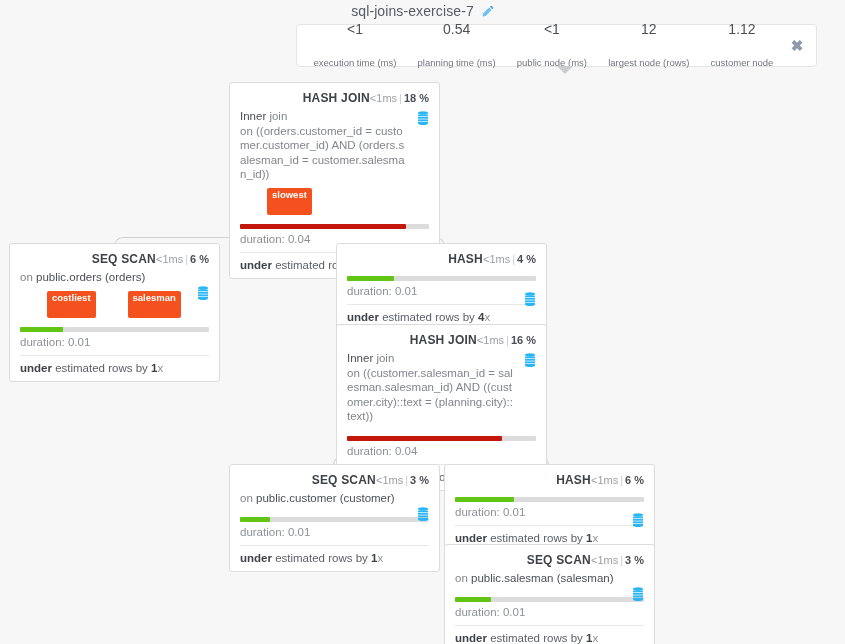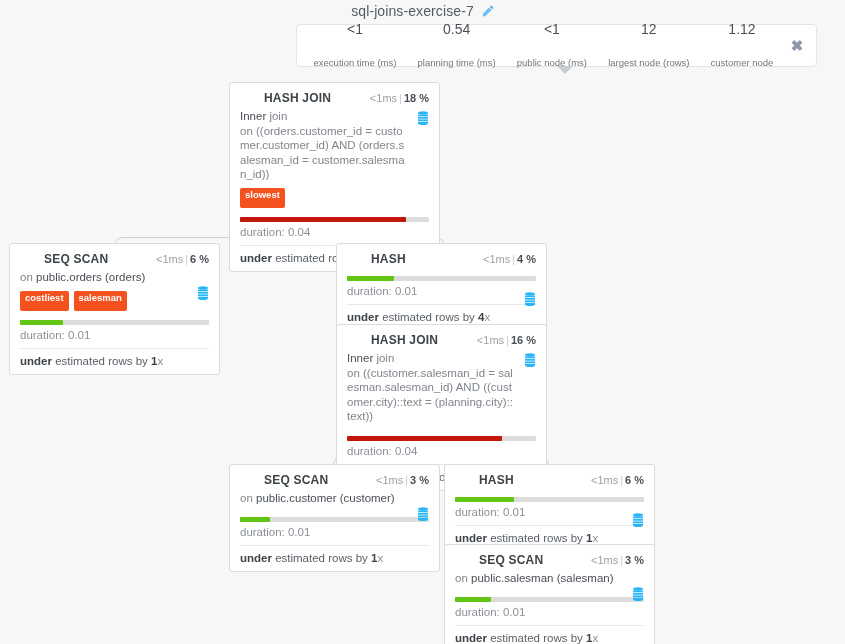--- a/index.html
+++ b/index.html
@@ -52,37 +52,37 @@
   
   .node {
     position: absolute;
     background: #ffffff;
     border: 1px solid #dcdcdc;
     border-radius: 3px;
     padding: 8px 10px 0 10px;
     font-size: 11.5px;
     color: #4a4f57;
   }
-  .node-head { display: flex; align-items: baseline; justify-content: space-between; margin-left: 24px; }
+  .node-head { display: flex; align-items: baseline; justify-content: flex-end; margin-left: 24px; }
   .node-type {
     font-size: 12px; font-weight: bold; color: #3d4349; letter-spacing: .2px;
   }
   .node-metrics { font-size: 11px; color: #9aa0a6; white-space: nowrap; }
   .node-metrics .pct { color: #4a4f57; font-weight: bold; }
   .node-metrics .sep { color: #c8ccd0; margin: 0 2px; }
 
   .node-body { position: relative; margin-top: 4px; line-height: 14.5px; }
   .node-detail { color: #80868e; word-break: break-all; padding-right: 22px; }
   .node-detail .strong { color: #4a4f57; }
   .db-icon { position: absolute; right: 0; top: 2px; cursor: pointer; }
 
   .badges { margin-top: 6px; display: flex; gap: 5px; }
   .badge {
     background: #f4511e; color: #ffffff; font-size: 9.5px; font-weight: bold;
-    padding: 2px 5px 8px 5px; border-radius: 2px; line-height: 10px;
+    padding: 2px 5px 15px 5px; border-radius: 2px; line-height: 10px; margin-left: 27px;
   }
 
   .bar-wrap { margin-top: 9px; height: 5px; background: #dcdcdc; border-radius: 1px; }
   .bar-fill { height: 5px; border-radius: 1px; }
   .bar-fill.green { background: #62c413; }
   .bar-fill.red { background: #c4170c; }
 
   .duration { margin-top: 4px; color: #8b9098; font-size: 11.5px; padding-bottom: 7px; }
   .est-row {
     border-top: 1px solid #e8e8e8;

